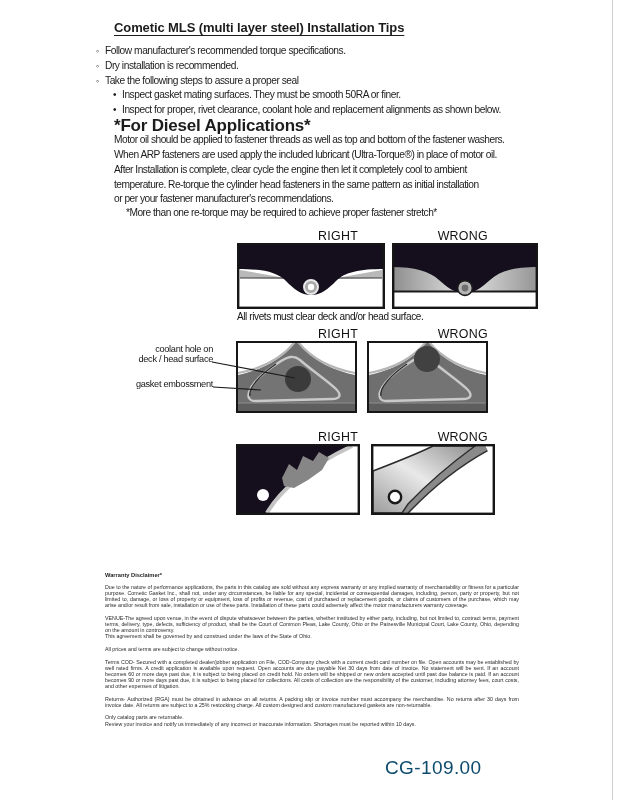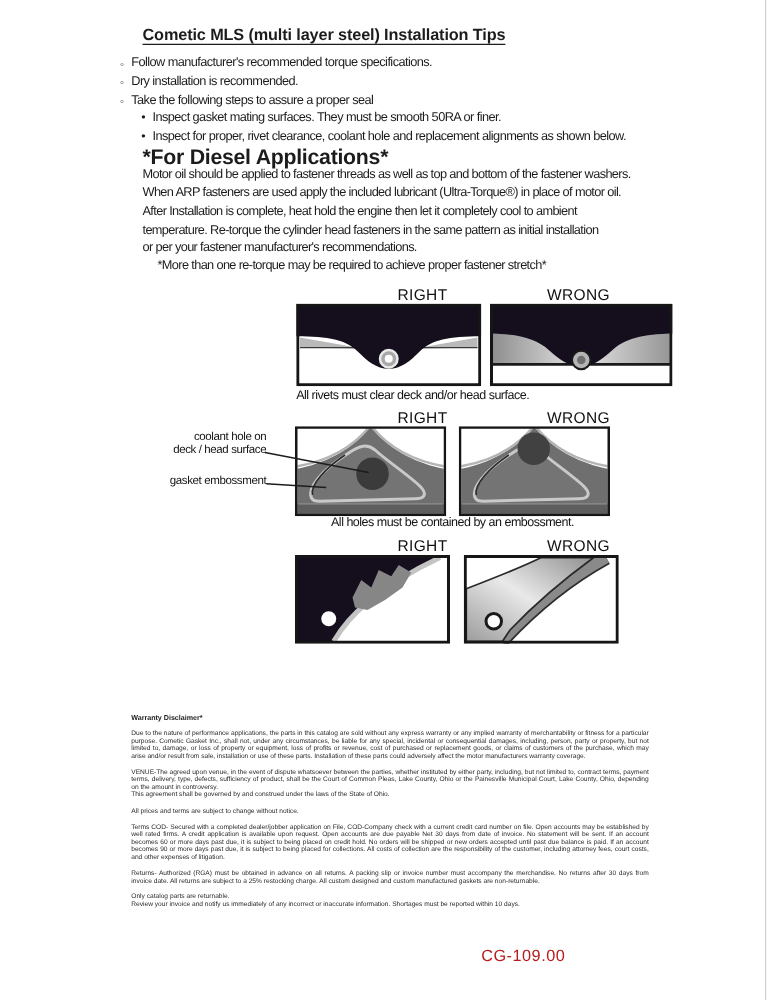--- a/index.html
+++ b/index.html
@@ -28,21 +28,21 @@
   .sl1{top:344px;} .sl2{top:379px;}
   .panel{display:block;}
   .row1p{top:243px;} .p1L{left:237px;} .p1R{left:392px;}
   .row2p{top:341px;} .p2L{left:236px;} .p2R{left:367px;}
   .row3p{top:444px;} .p3L{left:236px;} .p3R{left:371px;}
   .leads{left:95px;top:340px;pointer-events:none;}
   .warranty{left:105px;top:572px;width:414px;}
   .warranty h3{margin:0 0 6px 0;font-size:5.7px;letter-spacing:0;}
   .warranty p{margin:0 0 6.4px 0;font-size:5.3px;line-height:6.15px;letter-spacing:0;
               text-align:justify;white-space:pre-line;color:#2a2a2a;}
-  .footer{left:385px;top:757px;font-size:13px;letter-spacing:0.4px;color:#b91c1c;}
+  .footer{left:385px;top:757px;font-size:19px;letter-spacing:0.4px;color:#0c4a6e;}
   .page-edge{left:612px;top:0;width:1px;height:800px;background:#cfcfcf;}
 </style>
 </head>
 <body>
 
 <div class="page">
 
   <div class="abs title">Cometic MLS (multi layer steel) Installation Tips</div>
 
   <div class="abs bullets">
@@ -64,21 +64,21 @@
     </div>
     <div class="brow sub">
       <span class="bm">•</span>
       <span>Inspect for proper, rivet clearance, coolant hole and replacement alignments as shown below.</span>
     </div>
   </div>
 
   <div class="abs h2">*For Diesel Applications*</div>
   <div class="abs para p1">Motor oil should be applied to fastener threads as well as top and bottom of the fastener washers.
 When ARP fasteners are used apply the included lubricant (Ultra-Torque®) in place of motor oil.</div>
-  <div class="abs para p2">After Installation is complete, heat hold the engine then let it completely cool to ambient
+  <div class="abs para p2">After Installation is complete, clear cycle the engine then let it completely cool to ambient
 temperature. Re-torque the cylinder head fasteners in the same pattern as initial installation
 or per your fastener manufacturer's recommendations.</div>
   <div class="abs para p3">*More than one re-torque may be required to achieve proper fastener stretch*</div>
 
   <div class="abs dlab labL r1lab">RIGHT</div>
   <div class="abs dlab labR r1lab">WRONG</div>
 
   <svg class="abs panel row1p p1L" width="148" height="66" viewBox="0 0 148 66">
     <rect x="0" y="0" width="148" height="66" fill="#ffffff"></rect>
     <polygon points="3,27 54,36 3,35" fill="#b9b9b9"></polygon>
@@ -140,21 +140,20 @@
     <path d="M14,55 C12,47 25,33 40,23" stroke="#2e2e2e" stroke-width="1.4" fill="none"></path>
     <circle cx="60" cy="18" r="13" fill="#414141"></circle>
     <rect x="1" y="1" width="119" height="70" fill="none" stroke="#161616" stroke-width="2"></rect>
   </svg>
 
   <svg class="abs leads" width="210" height="60" viewBox="0 0 210 60">
     <line x1="117" y1="22" x2="200" y2="38" stroke="#1c1c1c" stroke-width="1.2"></line>
     <line x1="118" y1="47" x2="166" y2="50" stroke="#1c1c1c" stroke-width="1.2"></line>
   </svg>
 
-  <div class="abs cap cap2">All holes must be contained by an embossment.</div>
 
   <div class="abs dlab labL r3lab">RIGHT</div>
   <div class="abs dlab labR r3lab">WRONG</div>
 
   <svg class="abs panel row3p p3L" width="124" height="71" viewBox="0 0 124 71">
     <rect x="0" y="0" width="124" height="71" fill="#ffffff"></rect>
     <path d="M2,2 H114 C94,14 72,26 56,40 C44,50 36,59 30,69 L2,69 Z" fill="#150e1c"></path>
     <path d="M31,69 C38,57 47,47 59,37 C75,24 95,12 116,2" stroke="#c4c4c4" stroke-width="4" fill="none"></path>
     <polygon points="46,34 53,20 61,26 67,12 77,17 83,8 93,14 86,26 72,36 58,44 48,42" fill="#868686"></polygon>
     <circle cx="27" cy="51" r="6" fill="#ffffff"></circle>

